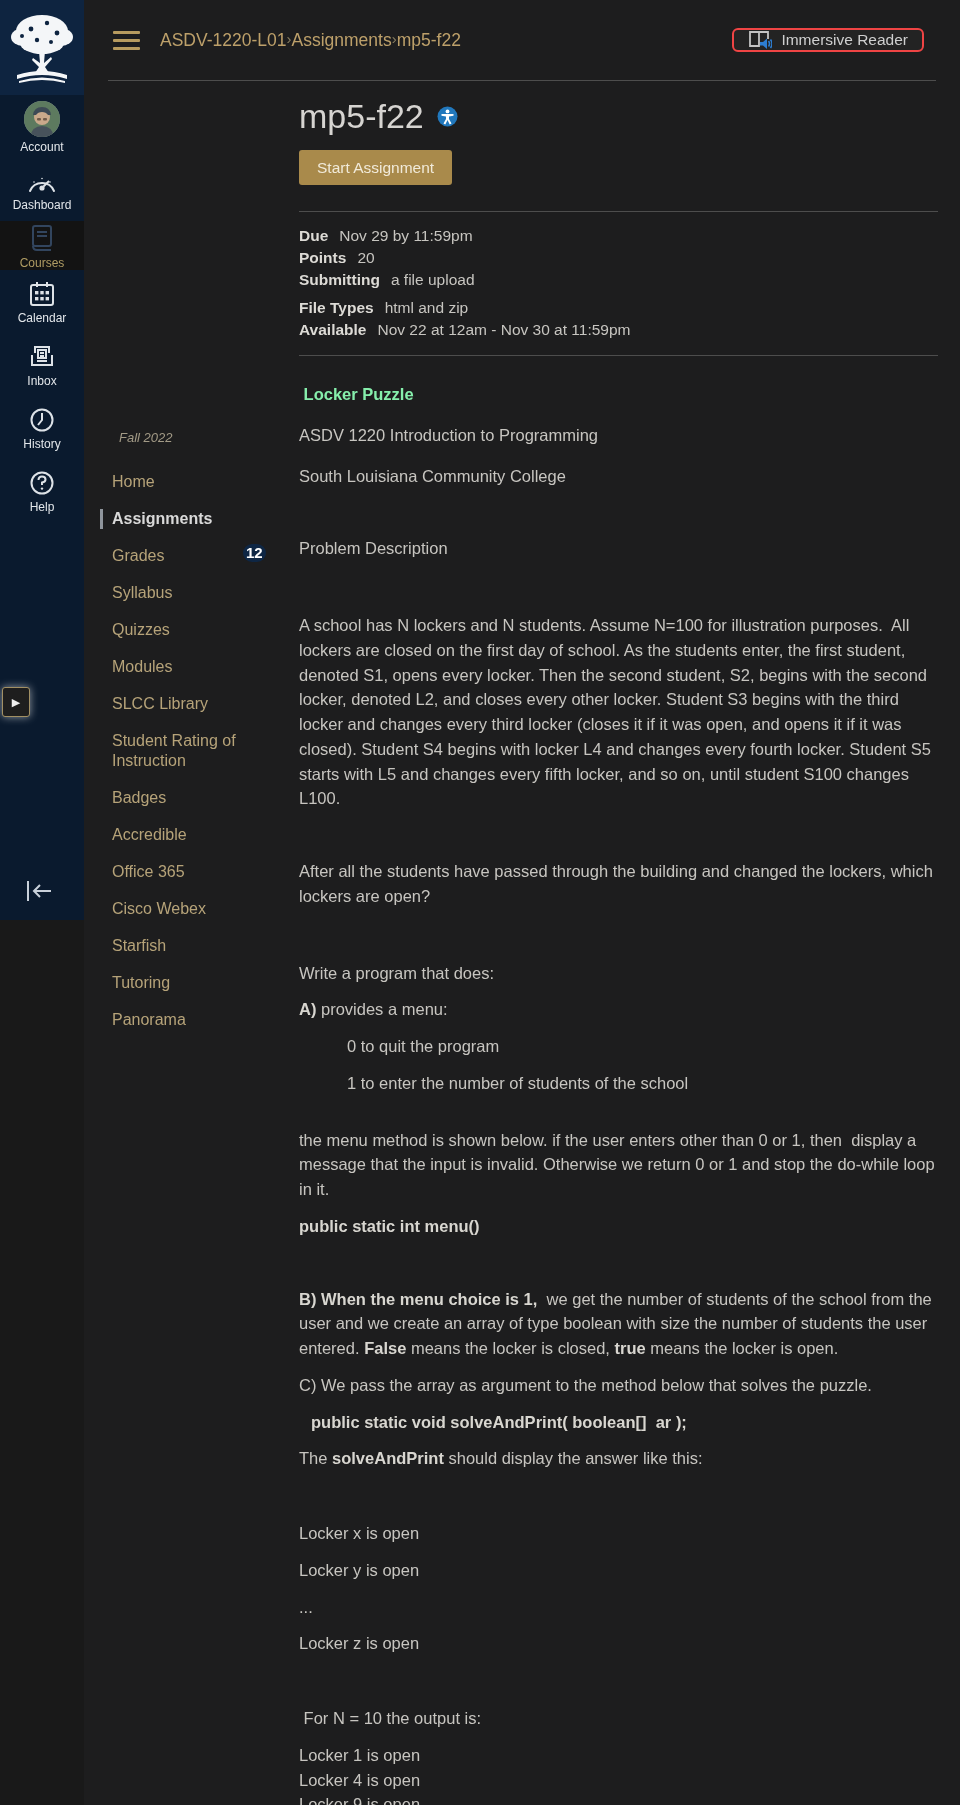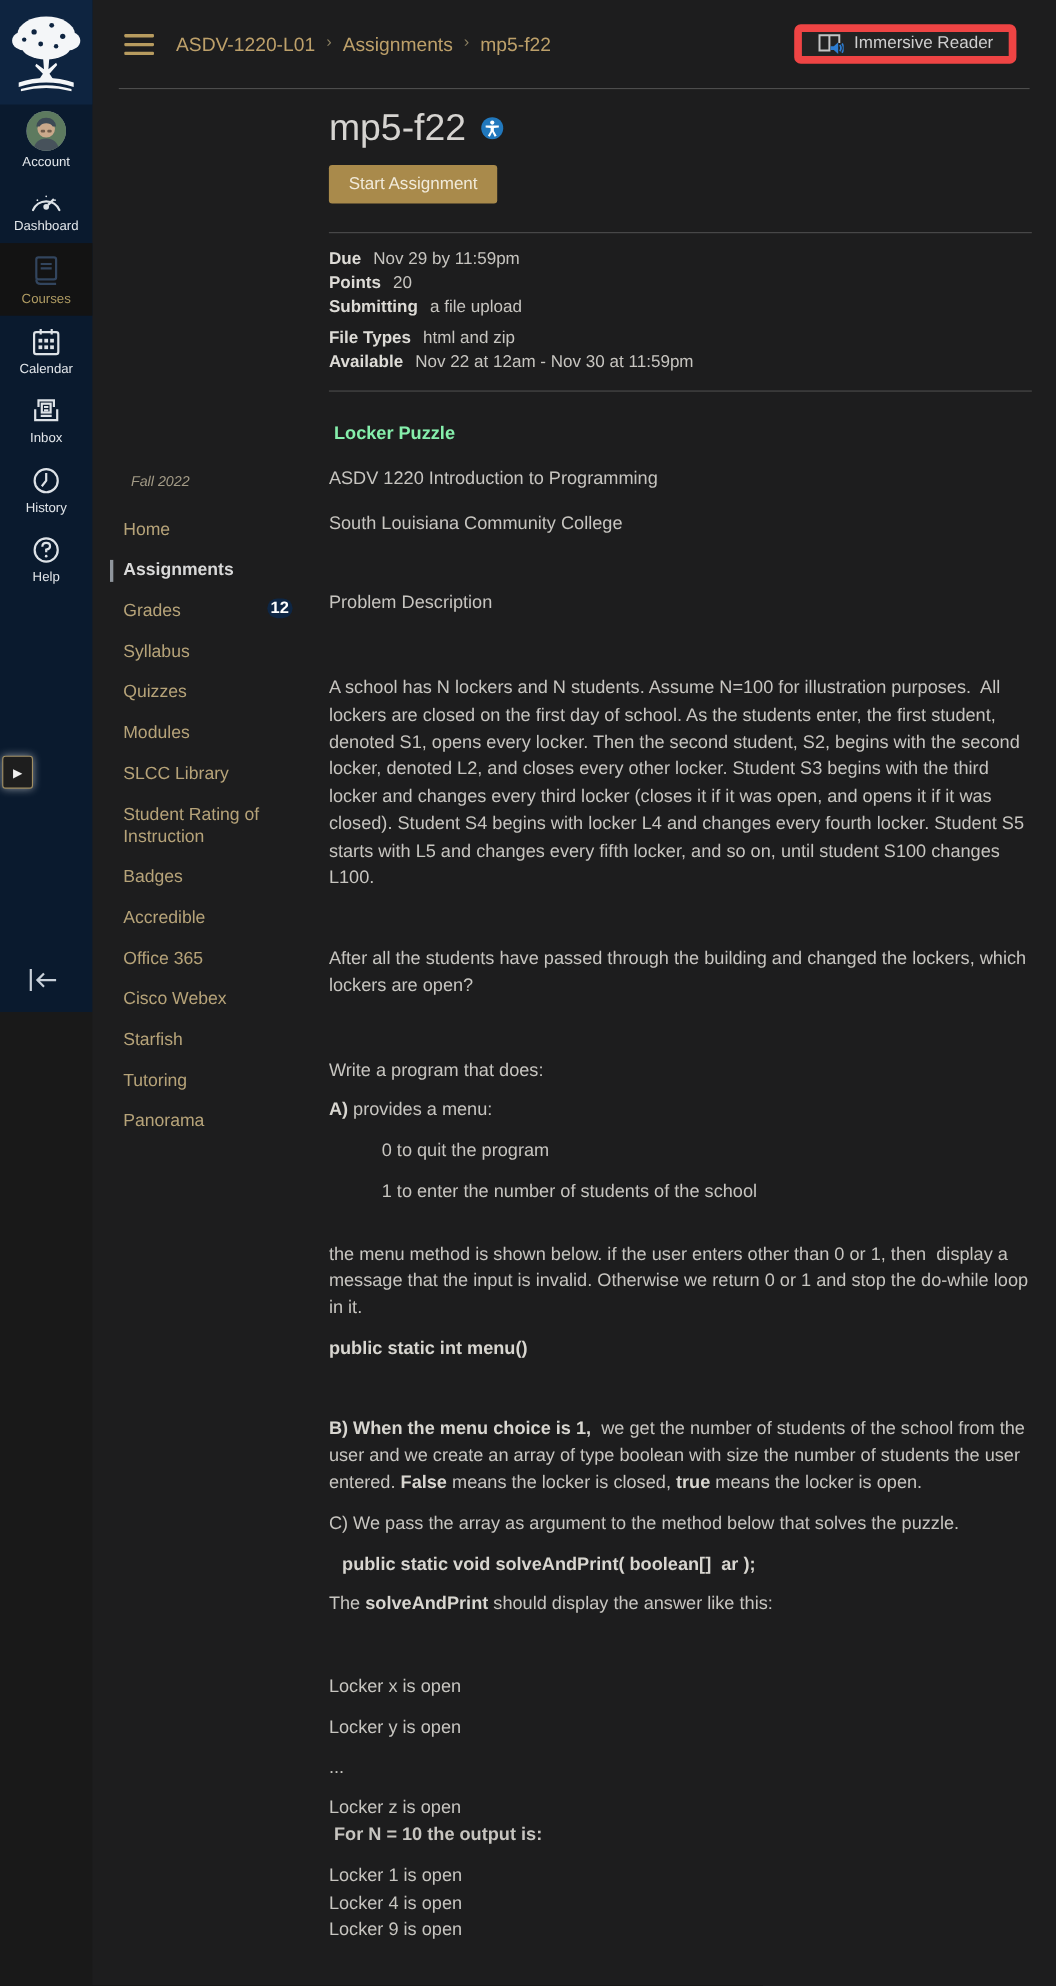--- a/index.html
+++ b/index.html
@@ -6,41 +6,41 @@
   .page{position:relative;width:960px;height:1805px;background:#1d1d1e;overflow:hidden;
         font-family:"Liberation Sans","DejaVu Sans",sans-serif;color:#c7c5c0;}
 
   
   .global-nav{position:absolute;left:0;top:0;width:84px;height:920px;background:#0a1a2e;z-index:3;}
   .left-strip{position:absolute;left:0;top:920px;width:84px;height:885px;background:#191919;z-index:2;}
   .logo-box{width:84px;height:95px;background:#0e2440;display:flex;align-items:center;justify-content:center;}
   .gn-item{height:63px;display:flex;flex-direction:column;align-items:center;justify-content:center;
            gap:4px;cursor:pointer;color:#e2e6ea;}
   .gn-item .gn-label{font-size:12px;line-height:12px;color:#e2e6ea;}
-  .gn-item.active{background:#131313;height:66px;}
+  .gn-item.active{background:#131313;height:49px;}
   .gn-item.active .gn-label{color:#b09c63;}
   .avatar{width:36px;height:36px;border-radius:50%;overflow:hidden;background:#87929c;}
   .expand-btn{position:absolute;left:2px;top:687px;width:28px;height:30px;background:#1e1e1e;
               border:1px solid #a29064;border-radius:3px;color:#f0f0f0;font-size:11px;
               display:flex;align-items:center;justify-content:center;cursor:pointer;
               box-shadow:0 0 8px rgba(255,255,255,.55);z-index:4;}
   .collapse-btn{position:absolute;left:24px;top:874px;width:34px;height:34px;background:none;border:none;
                 cursor:pointer;padding:0;z-index:4;}
 
   
   .top-bar{position:absolute;left:84px;right:0;top:0;height:80px;display:flex;align-items:center;}
   .hamburger{margin-left:29px;width:27px;height:19px;display:flex;flex-direction:column;
              justify-content:space-between;cursor:pointer;background:none;border:none;padding:0;}
   .hamburger span{display:block;height:3px;background:#b79b5f;border-radius:1px;}
-  .breadcrumb{margin-left:20px;display:flex;align-items:flex-start;gap:10px;font-size:17.5px;}
+  .breadcrumb{margin-left:20px;display:flex;align-items:flex-start;font-size:17.5px;}
   .crumb{color:#bda06a;text-decoration:none;cursor:pointer;}
   .crumb.current{cursor:default;}
   .crumb-sep{color:#8a7f61;font-size:15px;}
   .ir-btn{margin-left:auto;margin-right:36px;display:flex;align-items:center;gap:9px;
-          background:#232323;border:7px solid #ef4444;border-radius:6px;height:36px;padding:0 14px;
+          background:#232323;border:2px solid #ef4444;border-radius:6px;height:24px;padding:0 14px;
           color:#cfcfcf;font-size:15.5px;cursor:pointer;}
   .header-rule{position:absolute;left:108px;right:24px;top:80px;height:1px;background:#4d4d4d;}
 
   
   .course-nav{position:absolute;left:112px;top:430px;width:172px;z-index:2;}
   .term{font-size:13px;font-style:italic;color:#a29a86;margin:0 0 27px 7px;}
   .cn-item{position:relative;display:block;color:#b6a379;font-size:16px;line-height:20px;
            margin-bottom:17px;text-decoration:none;cursor:pointer;}
   .cn-item.active{color:#d9d9d9;font-weight:bold;border-left:3px solid #8f959c;
                   padding-left:9px;margin-left:-12px;}
@@ -311,20 +311,20 @@
       <p style="margin-top:32px;">the menu method is shown below. if the user enters other than 0 or 1, then  display a message that the input is invalid. Otherwise we return 0 or 1 and stop the do-while loop in it.</p>
       <p style="margin-top:12px;font-weight:bold;color:#d8d6d0;">public static int menu()</p>
       <p style="margin-top:48px;"><b>B) When the menu choice is 1,</b><span>  we get the number of students of the school from the user and we create an array of type boolean with size the number of students the user entered. </span><b>False</b><span> means the locker is closed, </span><b>true</b><span> means the locker is open.</span></p>
       <p style="margin-top:12px;">C) We pass the array as argument to the method below that solves the puzzle.</p>
       <p style="margin-top:12px;font-weight:bold;color:#d8d6d0;margin-left:12px;">public static void solveAndPrint( boolean[]  ar );</p>
       <p style="margin-top:12px;"><span>The </span><b>solveAndPrint</b><span> should display the answer like this:</span></p>
       <p style="margin-top:50px;">Locker x is open</p>
       <p style="margin-top:12px;">Locker y is open</p>
       <p style="margin-top:12px;">...</p>
       <p style="margin-top:12px;">Locker z is open</p>
-      <p style="font-weight:bold;"> For N = 10 the output is:</p>
+      <p style="margin-top:50px;"> For N = 10 the output is:</p>
       <p style="margin-top:12px;">Locker 1 is open</p>
       <p>Locker 4 is open</p>
       <p>Locker 9 is open</p>
     </div>
   </main>
 
 </div>
 
 </body></html>

